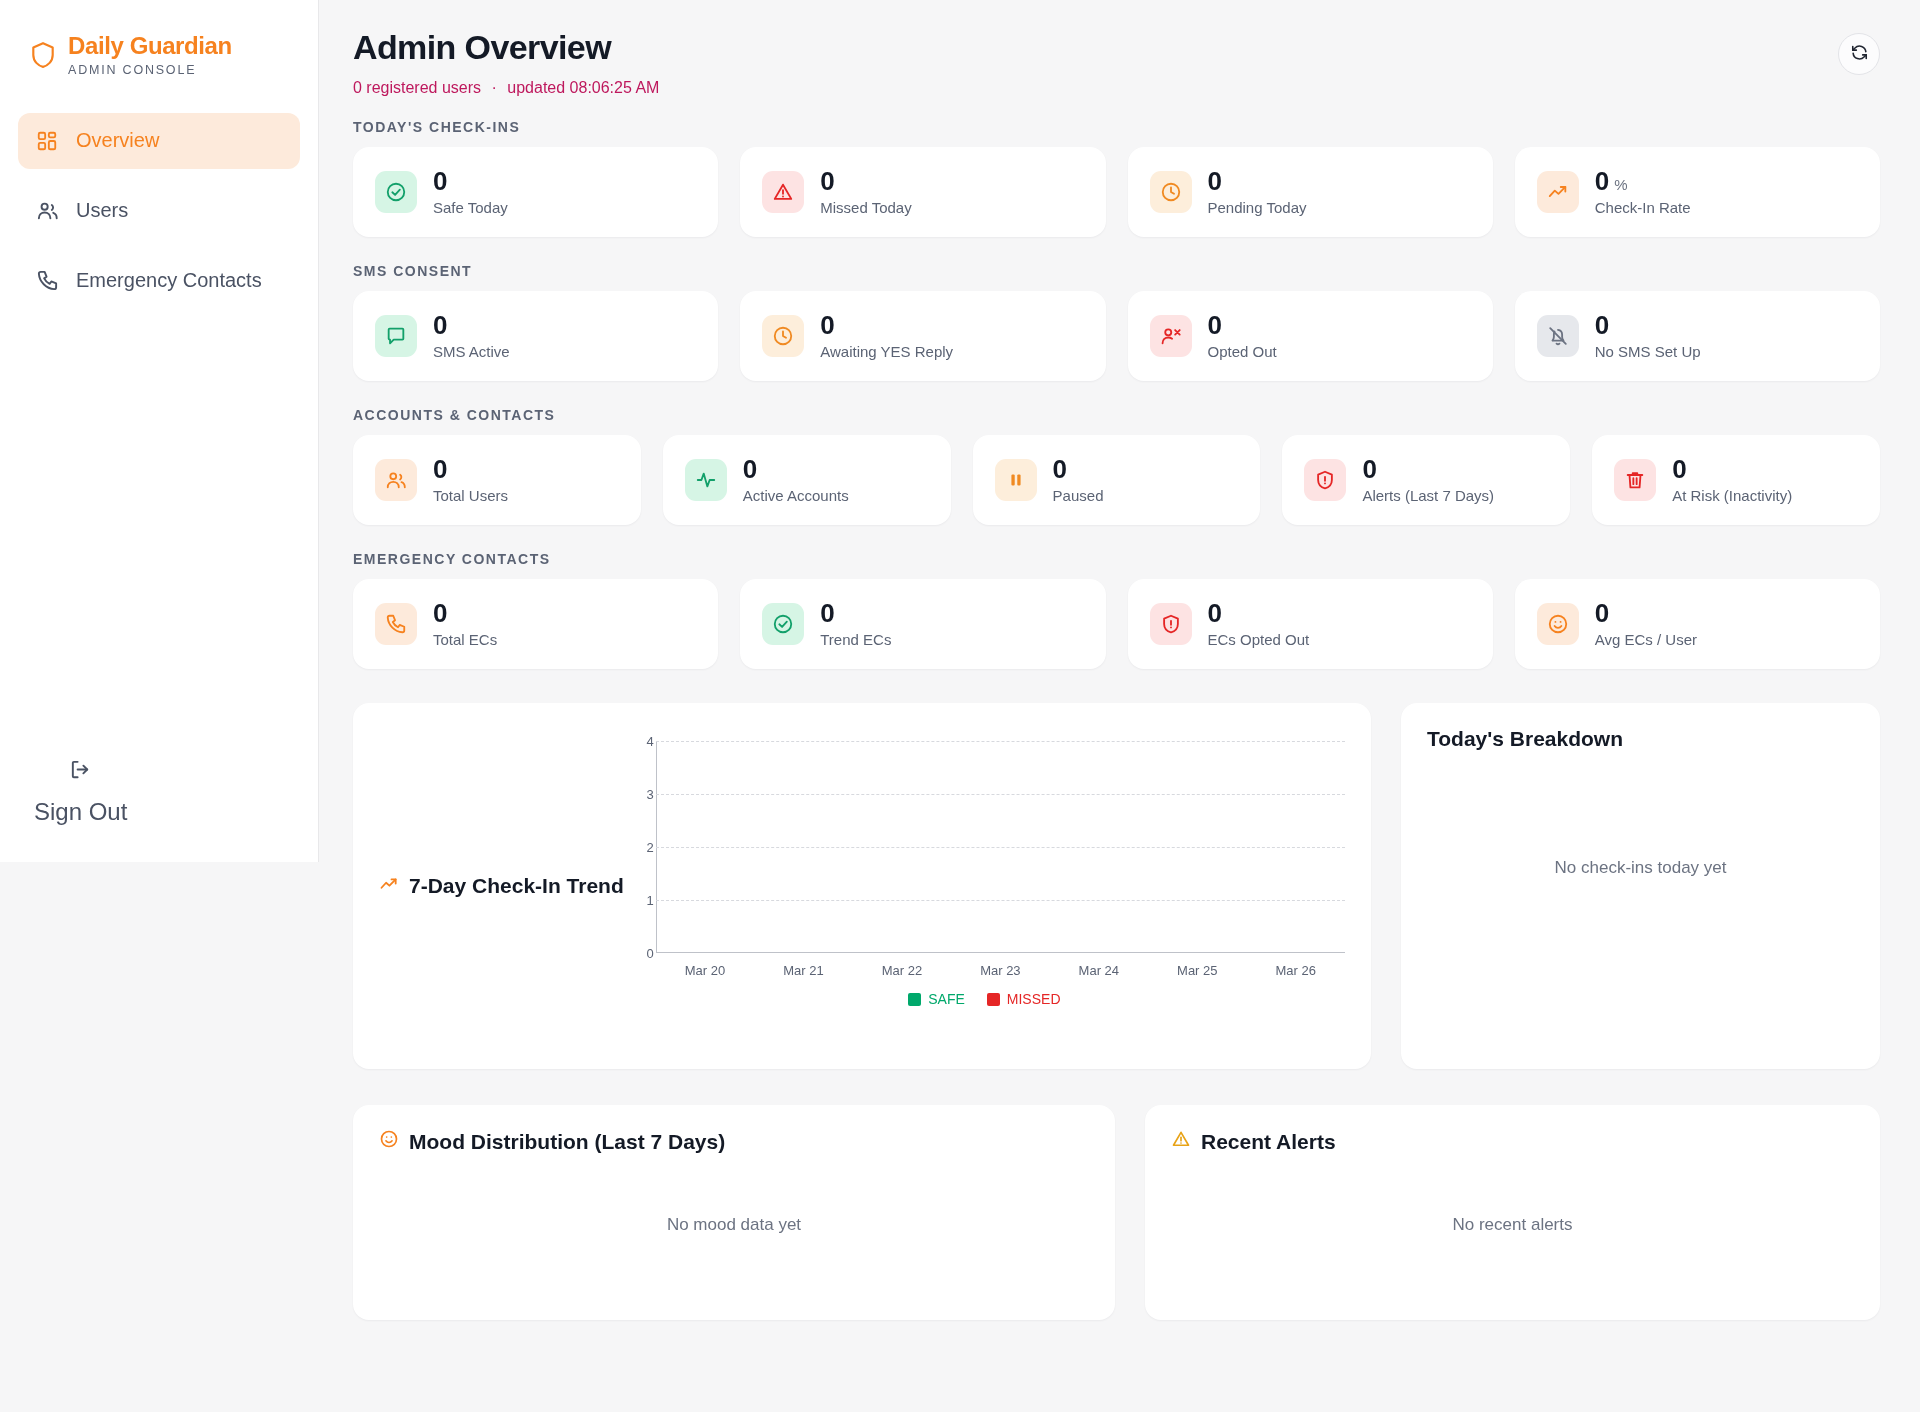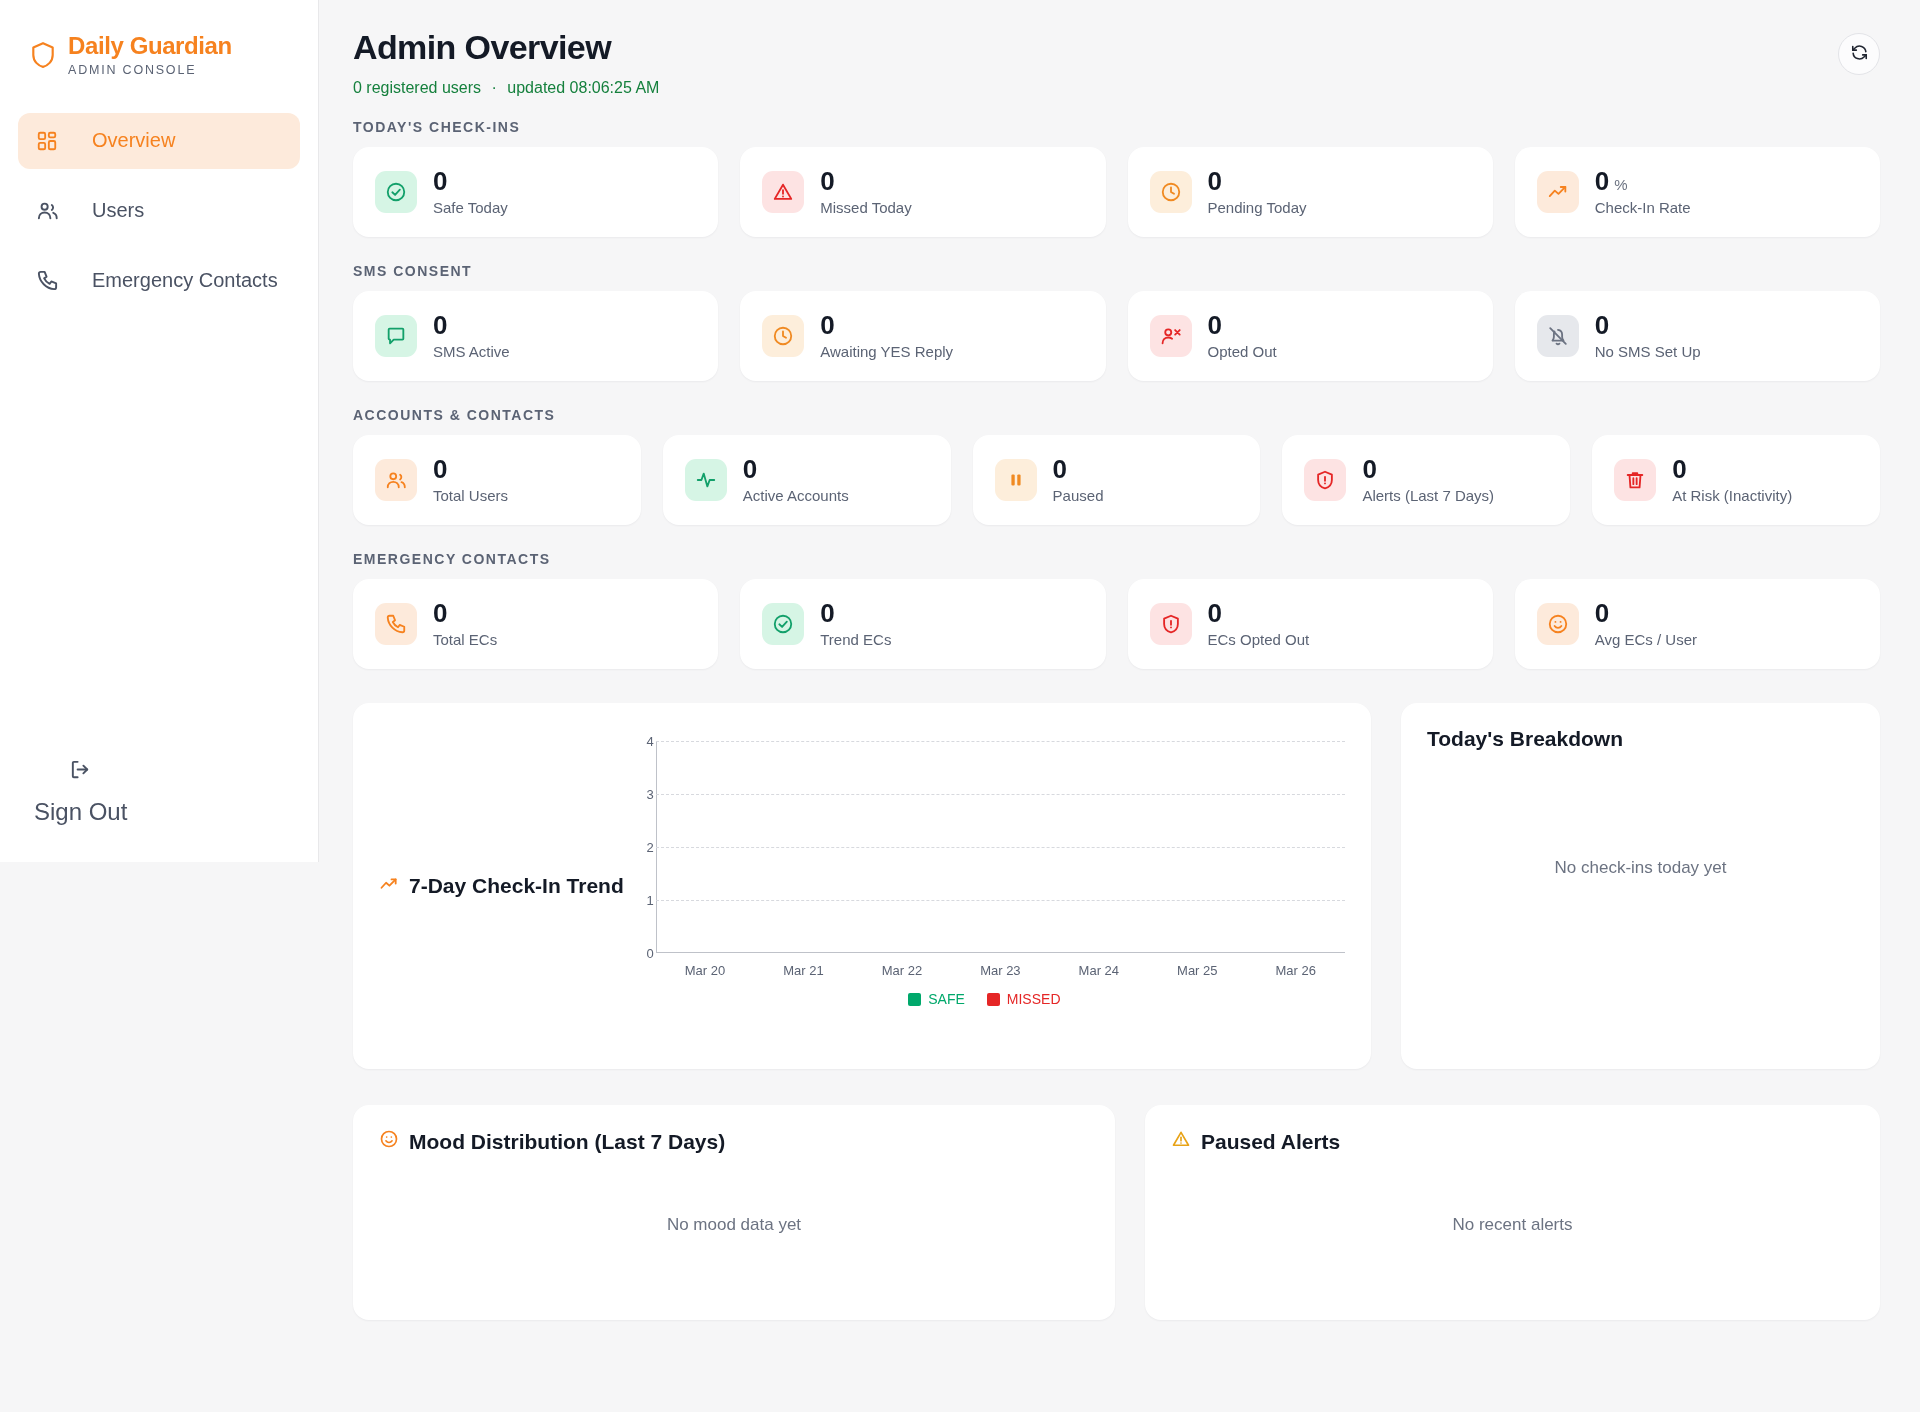--- a/index.html
+++ b/index.html
@@ -24,38 +24,38 @@
   .brand-shield { width: 26px; height: 28px; flex-shrink: 0; }
   .brand-text { display: flex; flex-direction: column; line-height: 1; }
   .brand-title {
     font-size: 24px; font-weight: bold; color: #f6821f; letter-spacing: -0.4px;
   }
   .brand-sub {
     font-size: 12.5px; color: #5b6374; letter-spacing: 1.8px; margin-top: 6px; font-weight: normal;
   }
   .nav { margin-top: 36px; padding: 0 18px; }
   .nav-item {
-    display: flex; align-items: center; gap: 32px;
+    display: flex; align-items: center; gap: 16px;
     height: 56px; padding-left: 16px;
     border-radius: 12px;
     color: #4a5263; font-size: 20px; font-weight: 500;
     cursor: pointer; margin-bottom: 14px;
   }
   .nav-item.active { background: #fdeadb; color: #f6821f; }
   .nav-ico { width: 26px; height: 26px; display: flex; align-items: center; justify-content: center; flex-shrink: 0; }
   .signout {
     position: absolute; left: 18px; bottom: 36px;
     display: flex; align-items: center; gap: 16px;
     padding-left: 16px; color: #4a5263; font-size: 24px; font-weight: 500; cursor: pointer; flex-direction: column;
   }
 
   
   .main { flex: 1; padding: 28px 40px 0 34px; position: relative; overflow: hidden; }
   .page-title { font-size: 34px; font-weight: bold; color: #141a26; letter-spacing: -0.6px; }
-  .page-meta { font-size: 16px; color: #15803d; margin-top: 12px; }
+  .page-meta { font-size: 16px; color: #be185d; margin-top: 12px; }
   .page-meta .dot { margin: 0 6px; }
   .refresh-btn {
     position: absolute; top: 33px; right: 40px;
     width: 42px; height: 42px; border-radius: 50%;
     border: 1px solid #e3e4e8; background: #fcfcfd;
     display: flex; align-items: center; justify-content: center; cursor: pointer;
   }
 
   .section-head {
     font-size: 14px; font-weight: bold; color: #5b6374;
@@ -512,20 +512,20 @@
 
       <section class="panel" id="alerts-panel">
         <div class="panel-title">
           <span>
             <svg width="20" height="20" viewBox="0 0 24 24" fill="none" stroke="#e8a317" stroke-width="2" stroke-linecap="round" stroke-linejoin="round">
               <path d="M12 4 L21 19.5 H3 Z"></path>
                 <path d="M12 10 V14"></path>
                 <path d="M12 16.8 V16.9"></path>
             </svg>
           </span>
-          <span>Paused Alerts</span>
+          <span>Recent Alerts</span>
         </div>
         <div class="empty-msg">No recent alerts</div>
       </section>
     </div>
 
   </main>
 </div>
 
 </body></html>

